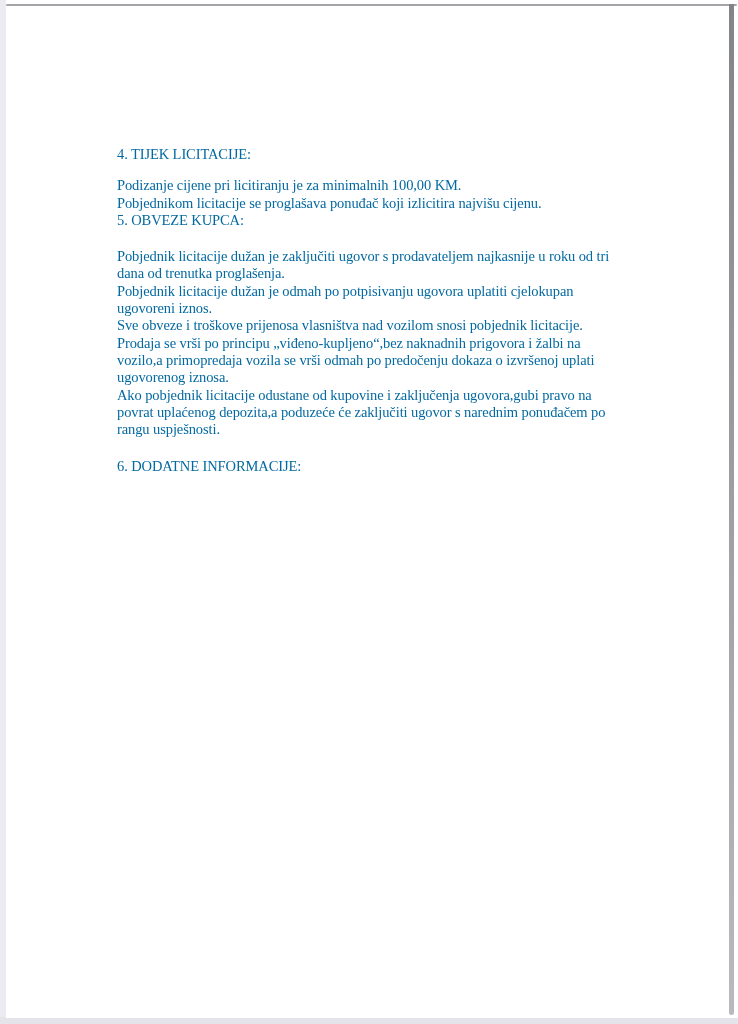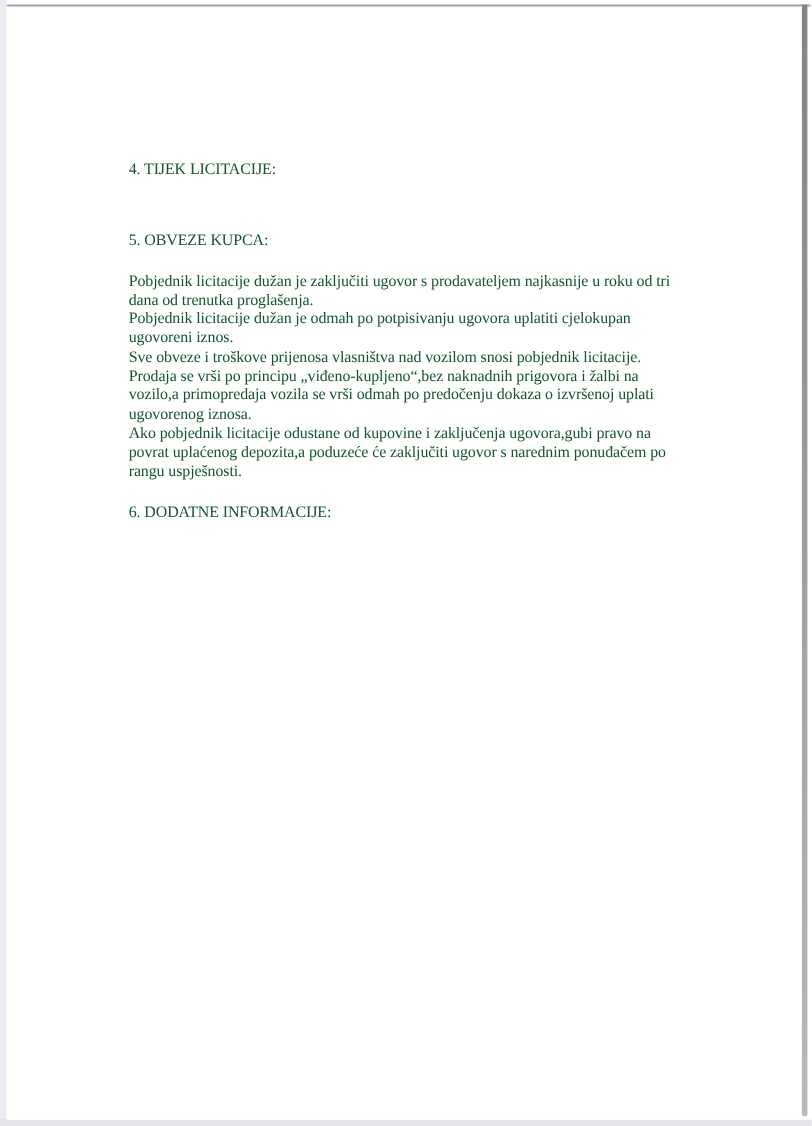--- a/index.html
+++ b/index.html
@@ -45,56 +45,58 @@
     position: absolute;
     left: 723px; top: 4px;
     width: 5px; height: 1011px;
     background: linear-gradient(#83838a, #b9b9bf);
     border-radius: 0 0 3px 3px;
   }
   .content {
     position: absolute;
     left: 111px; top: 146px;
     width: 600px;
-    color: #14532d;
+    color: #0369a1;
     font-size: 14.5px;
     line-height: 17.3px;
     letter-spacing: -0.1px;
   }
   .content section { margin: 0; padding: 0; }
   .heading {
     margin: 0;
     font-size: 14.5px;
     font-weight: normal;
     white-space: pre;
   }
   .para {
     margin: 0;
     white-space: pre;
   }
   .sec4-para { margin-top: 14px; }
-  .sec5-heading { margin-top: 48px; }
+  .sec5-heading { }
   .sec5-para { margin-top: 19px; font-family: Liberation Serif, serif; }
   .sec6-heading { margin-top: 20px; }
   .sec6-para { margin-top: 18px; }
 </style>
 </head>
 <body>
 
 <div class="scan-left"></div>
 <div class="scan-bottom"></div>
 
 <div class="page">
   <div class="page-top-edge"></div>
   <div class="page-right-edge"></div>
 
   <div class="content">
 
     <section>
       <h2 class="heading sec4-heading">4. TIJEK LICITACIJE:</h2>
+      <p class="para sec4-para">Podizanje cijene pri licitiranju je za minimalnih 100,00 KM.
+Pobjednikom licitacije se proglašava ponuđač koji izlicitira najvišu cijenu.</p>
     </section>
 
     <section>
       <h2 class="heading sec5-heading">5. OBVEZE KUPCA:</h2>
       <p class="para sec5-para">Pobjednik licitacije dužan je zaključiti ugovor s prodavateljem najkasnije u roku od tri
 dana od trenutka proglašenja.
 Pobjednik licitacije dužan je odmah po potpisivanju ugovora uplatiti cjelokupan
 ugovoreni iznos.
 Sve obveze i troškove prijenosa vlasništva nad vozilom snosi pobjednik licitacije.
 Prodaja se vrši po principu „viđeno-kupljeno“,bez naknadnih prigovora i žalbi na

